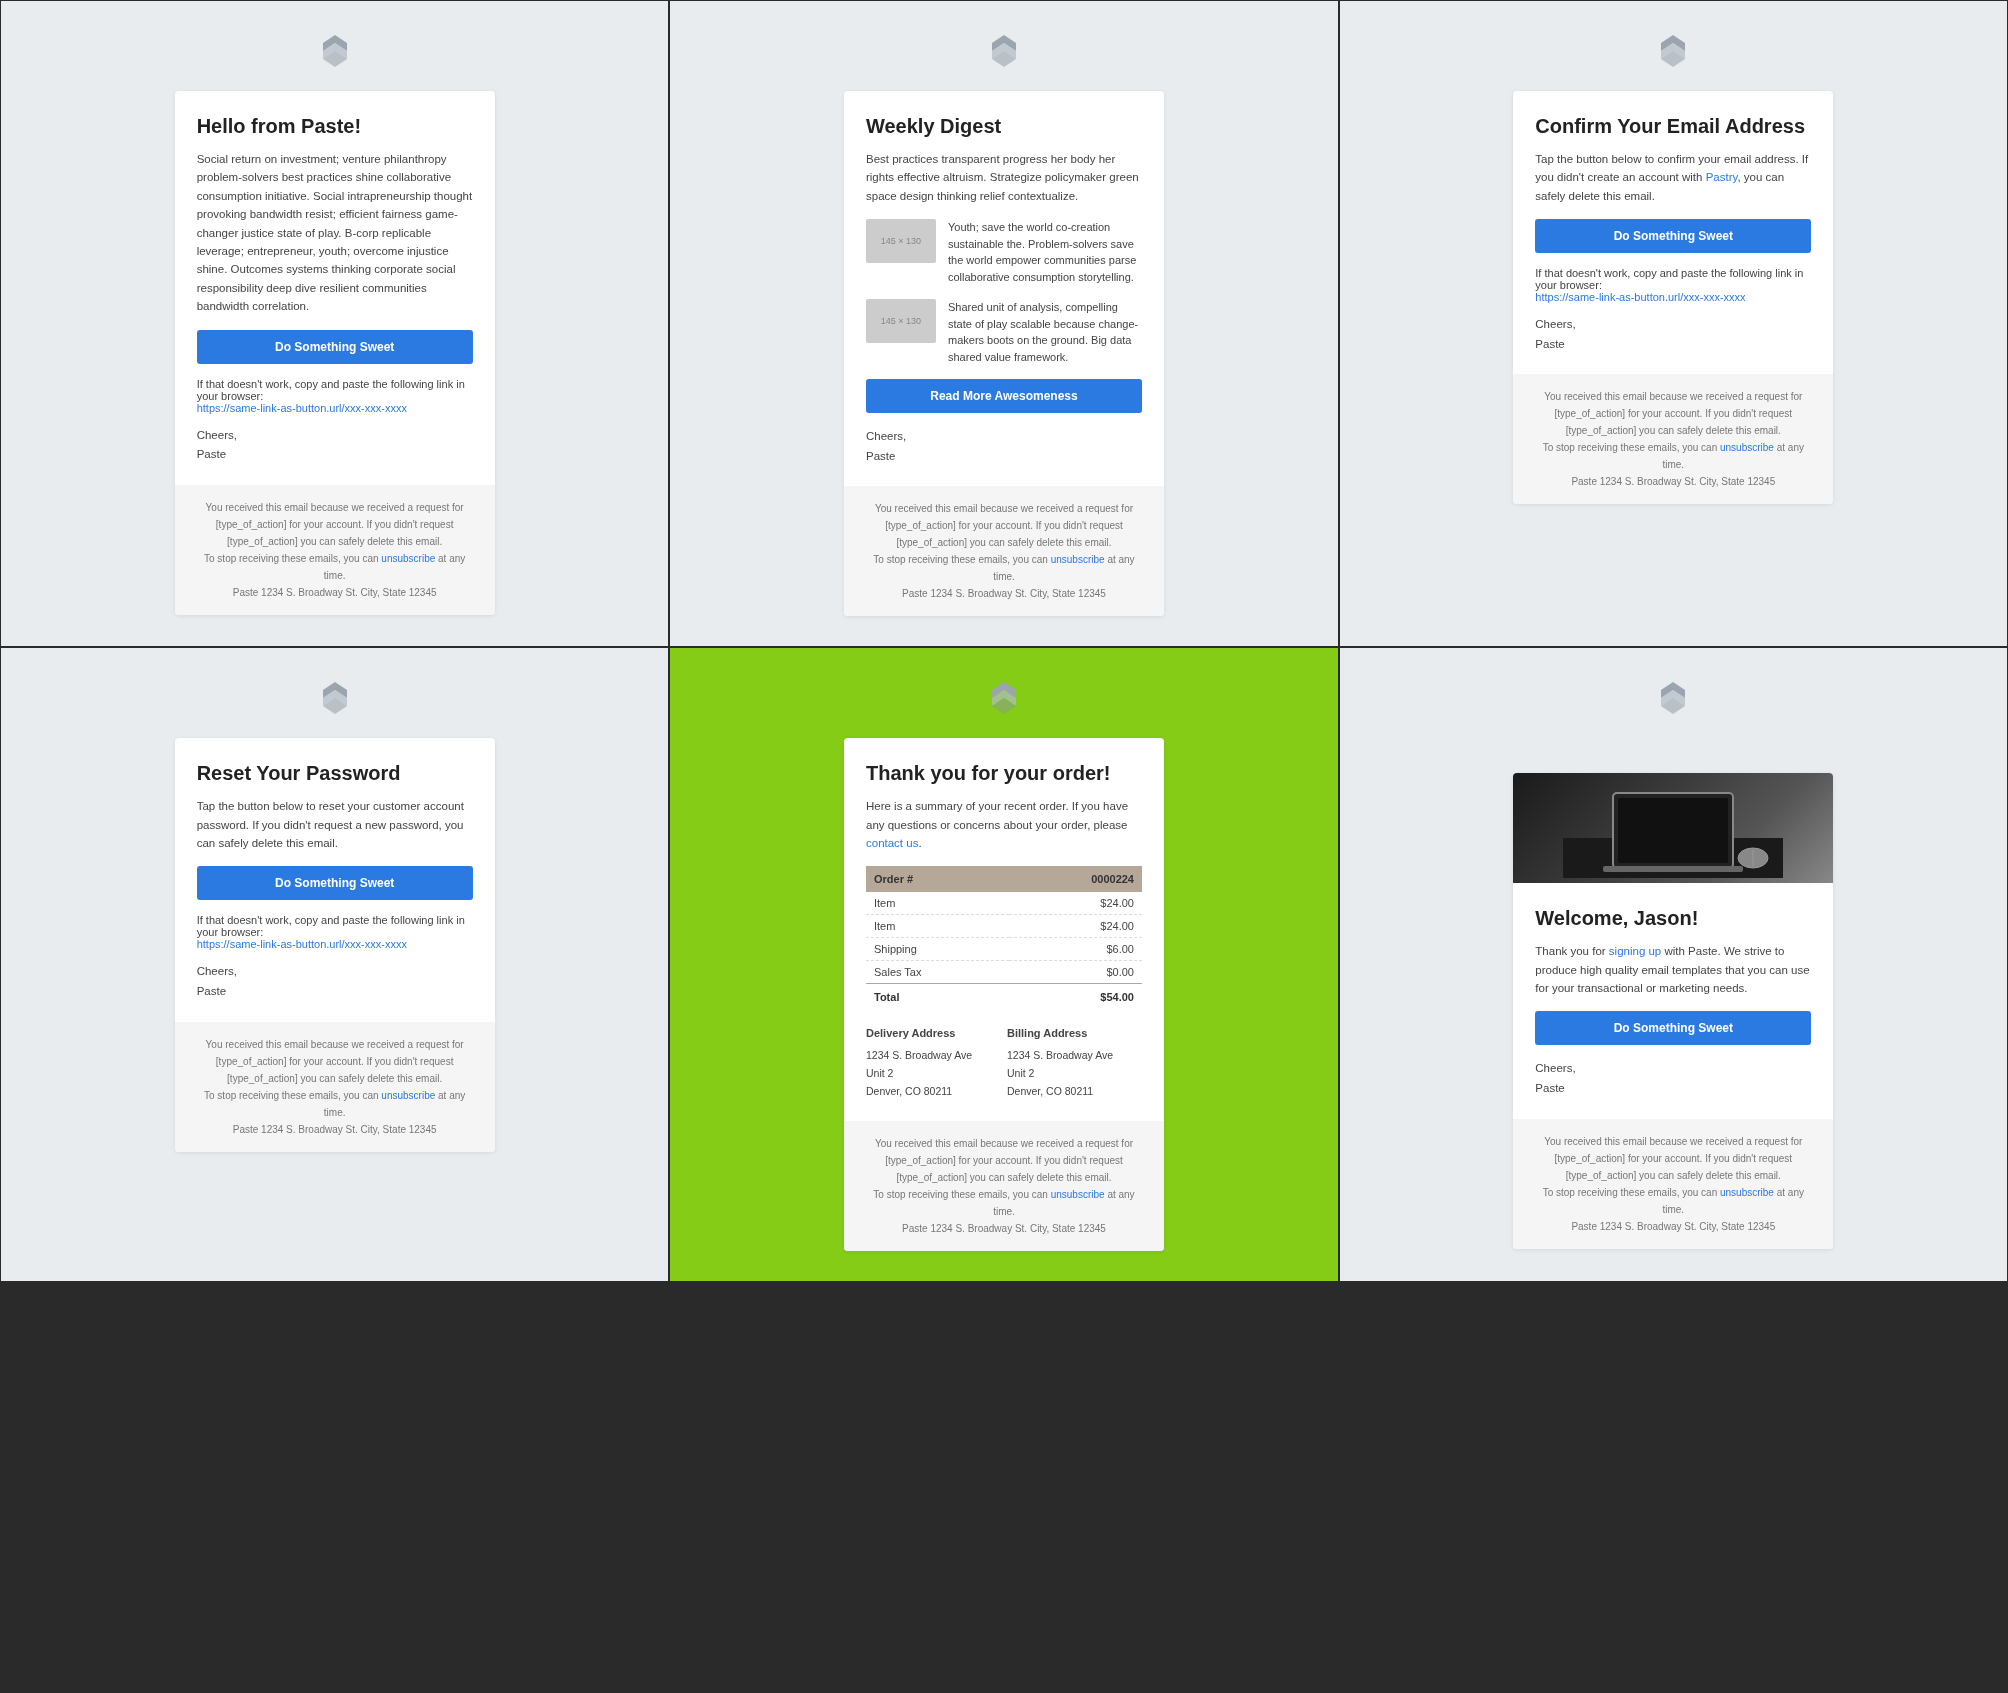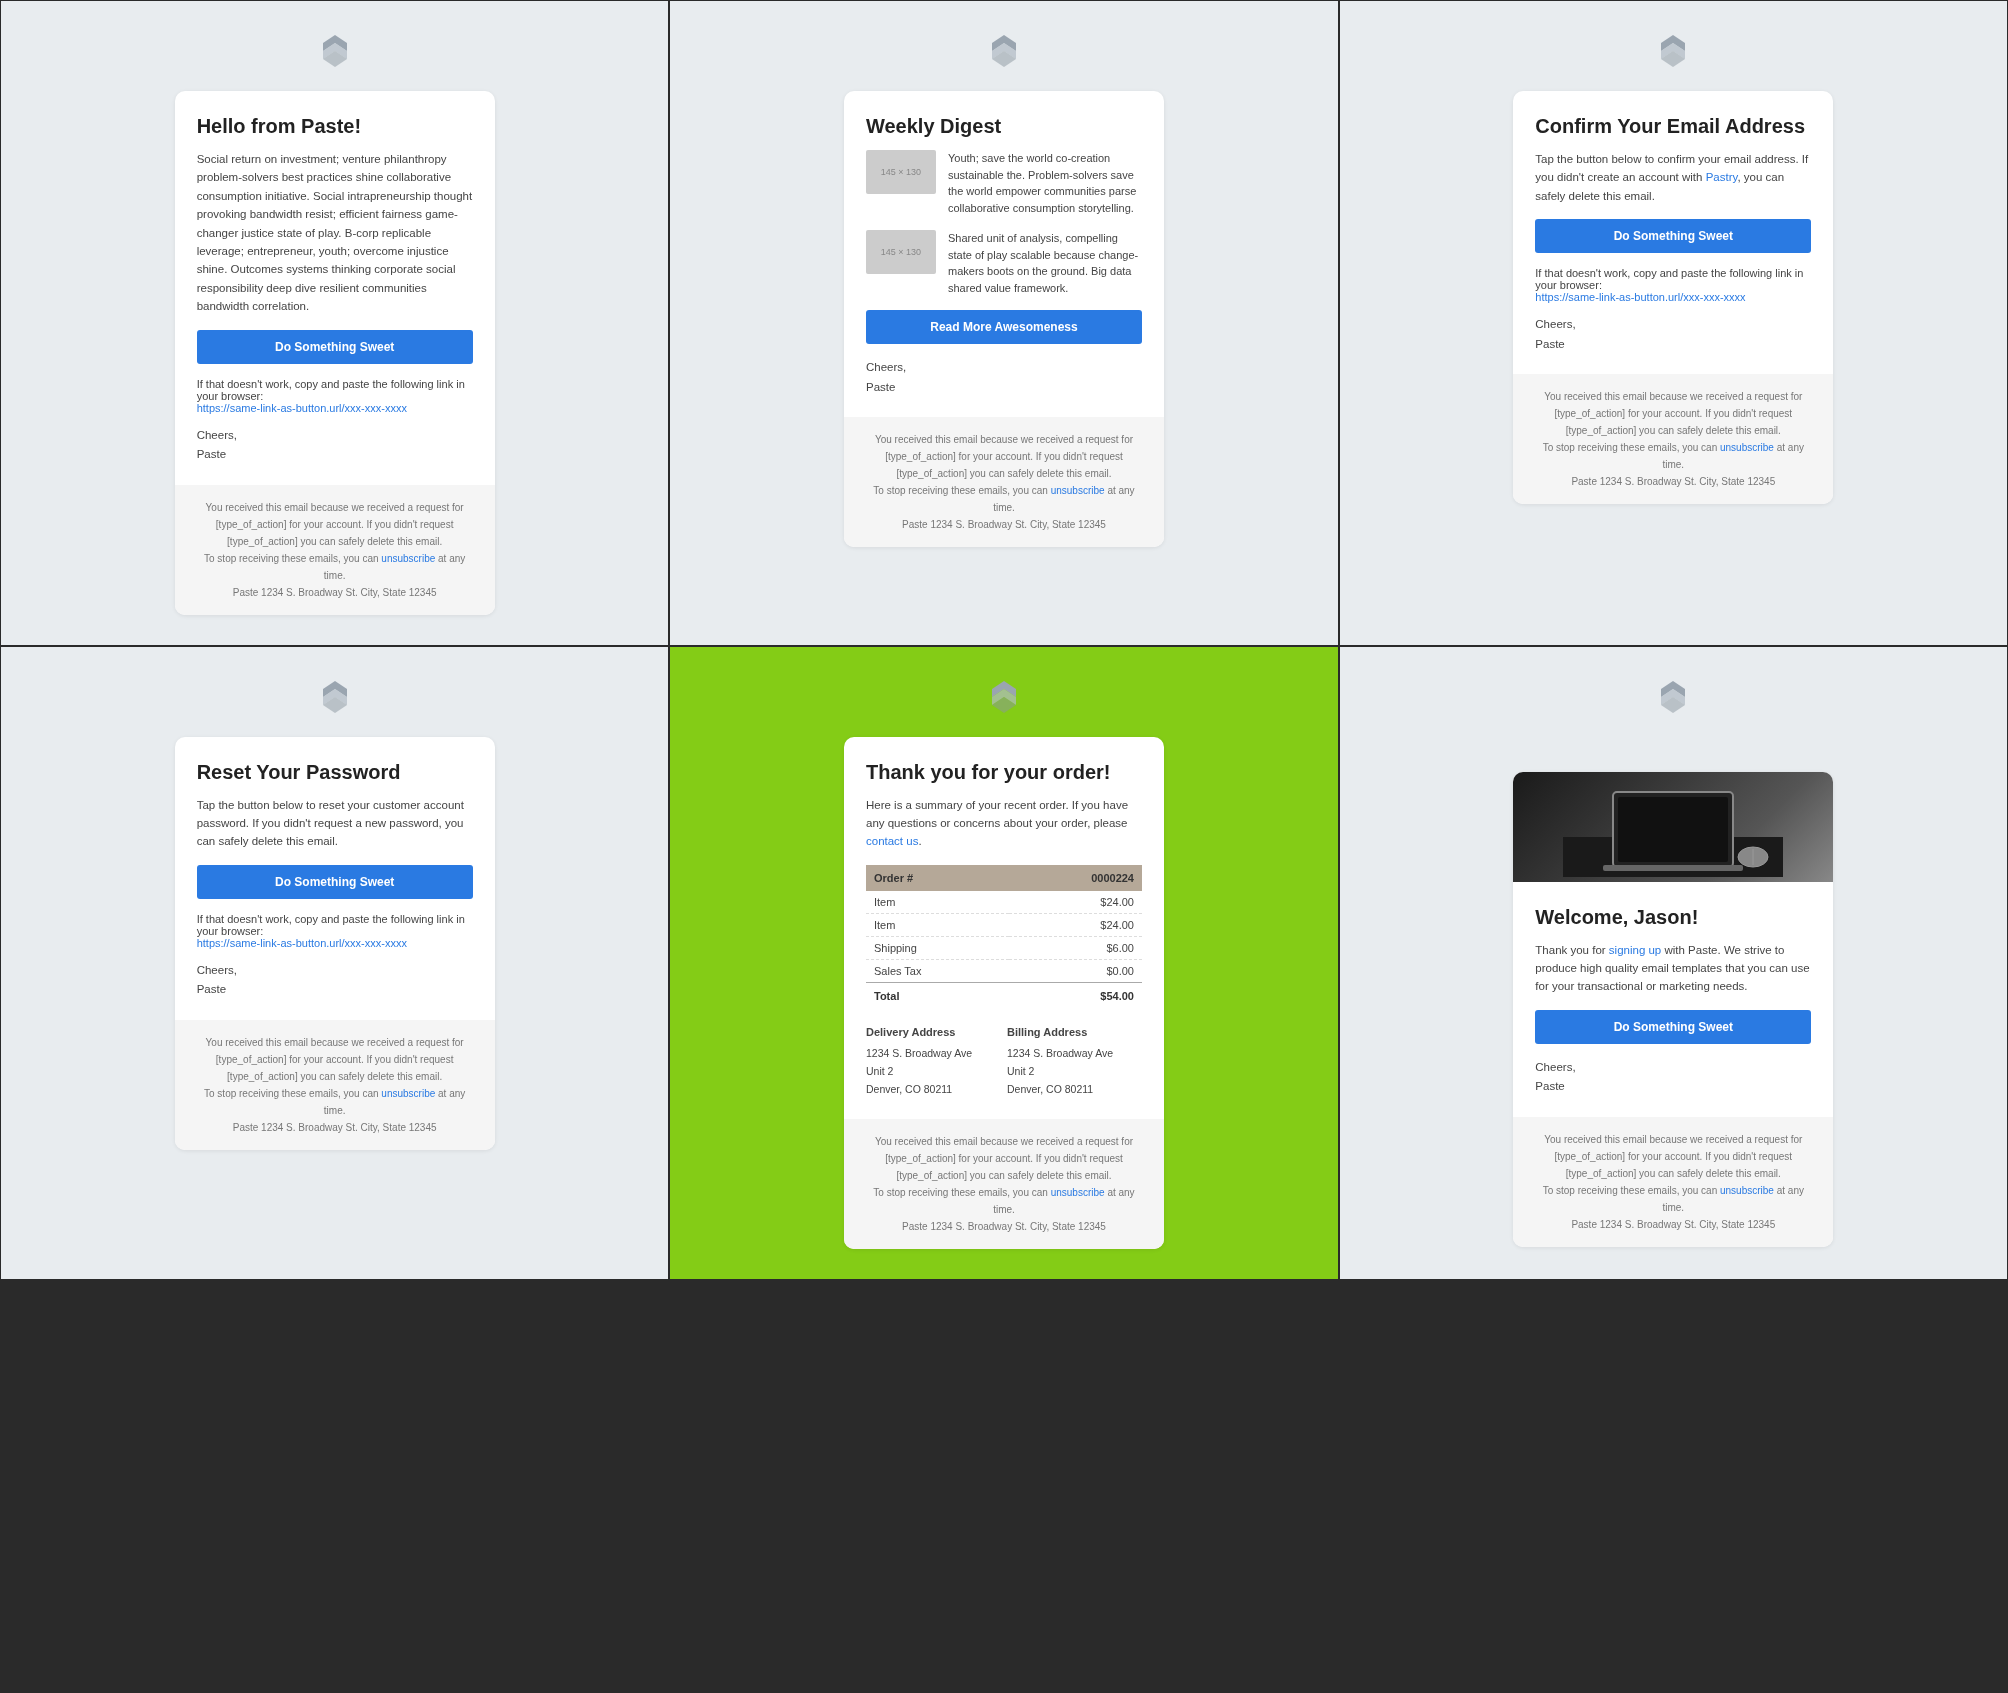--- a/index.html
+++ b/index.html
@@ -36,21 +36,21 @@
       height: 40px;
       margin-bottom: 20px;
       flex-shrink: 0;
     }
 
     
     .email-card {
       background: #fff;
       width: 100%;
       max-width: 320px;
-      border-radius: 10px;
+      border-radius: 4px;
       overflow: hidden;
       box-shadow: 0 1px 4px rgba(0,0,0,0.08);
     }
 
     .email-body {
       padding: 24px 22px 20px;
     }
 
     .email-title {
       font-size: 20px;
@@ -264,20 +264,21 @@
     <div class="logo">
       <svg viewBox="0 0 40 40" xmlns="http://www.w3.org/2000/svg">
         <polygon points="20,4 32,12 32,20 20,12 8,20 8,12" fill="#9aa5b0"></polygon>
         <polygon points="20,12 32,20 32,28 20,20 8,28 8,20" fill="#b0bbc5" opacity="0.7"></polygon>
         <polygon points="20,20 32,28 20,36 8,28" fill="#8a95a0" opacity="0.5"></polygon>
       </svg>
     </div>
     <div class="email-card digest-card">
       <div class="email-body">
         <div class="email-title">Weekly Digest</div>
+        <div class="email-text">Best practices transparent progress her body her rights effective altruism. Strategize policymaker green space design thinking relief contextualize.</div>
 
         <div class="digest-item">
           <div class="digest-thumb">
             <span>145 × 130</span>
           </div>
           <div class="digest-item-text">Youth; save the world co-creation sustainable the. Problem-solvers save the world empower communities parse collaborative consumption storytelling.</div>
         </div>
 
         <div class="digest-item">
           <div class="digest-thumb">

